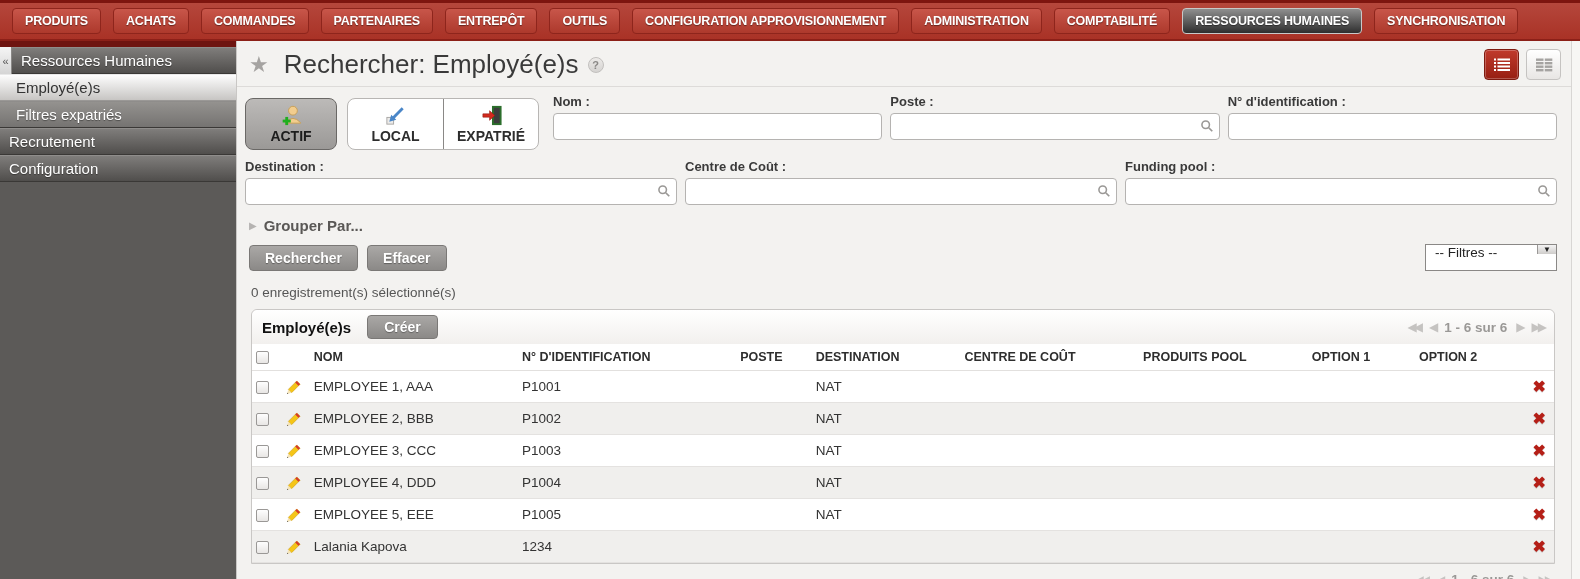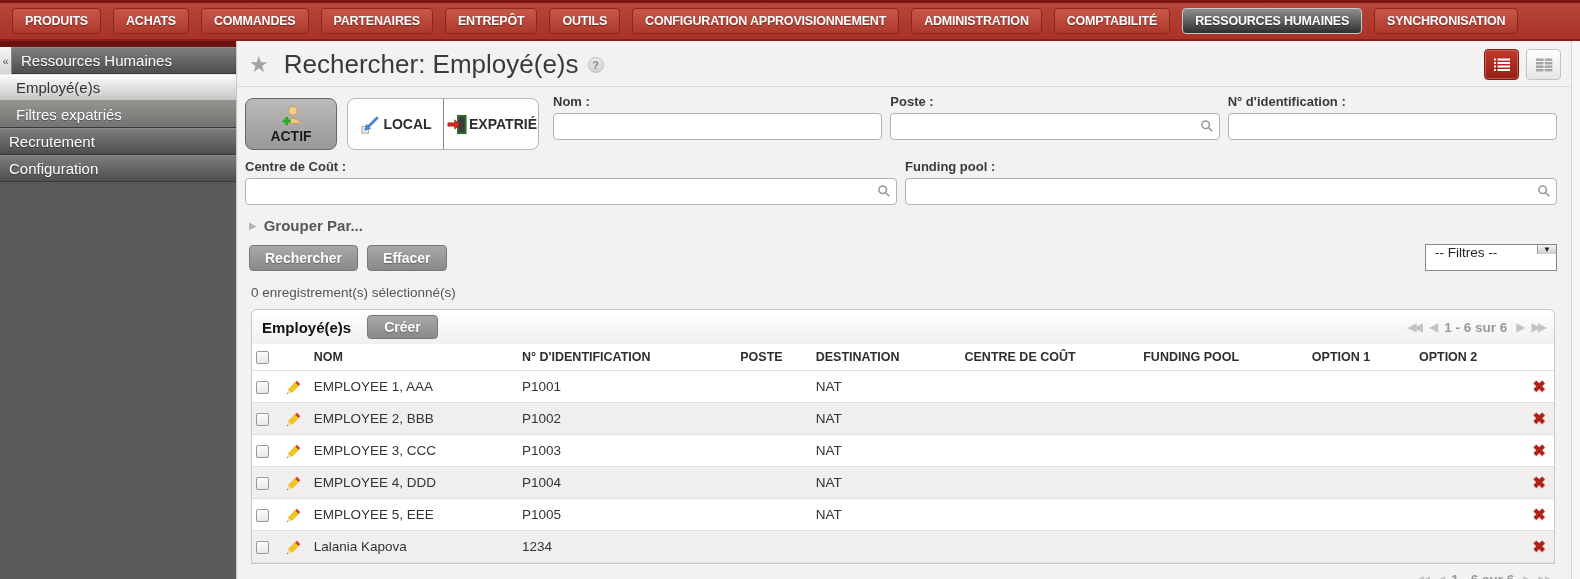--- a/index.html
+++ b/index.html
@@ -77,21 +77,21 @@
   .toggle-actif {
     width:92px; height:52px; border-radius:8px; cursor:pointer;
     background:linear-gradient(#bcbab8,#9b9997); border:1px solid #6a6866;
     display:flex; flex-direction:column; align-items:center; justify-content:center; gap:1px;
     font-weight:bold; font-size:14px; color:#1d1d1d;
   }
   .toggle-group {
     display:flex; height:52px; margin-top:0; border:1px solid #b8b6b4; border-radius:8px; background:#fff;
   }
   .toggle-cell {
-    width:95px; display:flex; flex-direction:row; align-items:center; justify-content:center; gap:1px;
+    width:95px; display:flex; flex-direction:column; align-items:center; justify-content:center; gap:1px;
     font-weight:bold; font-size:14px; color:#2d2d2d; cursor:pointer;
   }
   .toggle-cell + .toggle-cell { border-left:1px solid #8a8886; }
 
   .fields { flex:1; display:flex; gap:8px; margin-left:14px; }
   .fields.row2 { margin-left:0; margin-top:9px; }
   .field { flex:1; }
   .field-label { font-weight:bold; font-size:13px; color:#3a3a3a; margin-bottom:4px; }
   .input-wrap { position:relative; }
   .input-wrap input {
@@ -275,20 +275,30 @@
           <div class="field">
             <div class="field-label">N° d'identification :</div>
             <div class="input-wrap">
               <input type="text" value="" style="">
             </div>
           </div>
         </div>
       </div>
 
       <div class="fields row2">
+        <div class="field">
+          <div class="field-label">Destination :</div>
+          <div class="input-wrap">
+            <input type="text" value="" style="">
+            <svg class="search-icon" width="14" height="14" viewBox="0 0 16 16">
+                <circle cx="6.5" cy="6.5" r="4.3" fill="none" stroke="#9a9896" stroke-width="1.8"></circle>
+                <line x1="10" y1="10" x2="14" y2="14" stroke="#9a9896" stroke-width="2"></line>
+              </svg>
+          </div>
+        </div>
         <div class="field">
           <div class="field-label">Centre de Coût :</div>
           <div class="input-wrap">
             <input type="text" value="" style="">
             <svg class="search-icon" width="14" height="14" viewBox="0 0 16 16">
                 <circle cx="6.5" cy="6.5" r="4.3" fill="none" stroke="#9a9896" stroke-width="1.8"></circle>
                 <line x1="10" y1="10" x2="14" y2="14" stroke="#9a9896" stroke-width="2"></line>
               </svg>
           </div>
         </div>
@@ -349,21 +359,21 @@
           </colgroup>
           <thead>
             <tr>
               <th><span class="cb"></span></th>
               <th></th>
               <th>NOM</th>
               <th>N° D'IDENTIFICATION</th>
               <th>POSTE</th>
               <th>DESTINATION</th>
               <th>CENTRE DE COÛT</th>
-              <th>FUNDING POOL</th>
+              <th>PRODUITS POOL</th>
               <th>OPTION 1</th>
               <th>OPTION 2</th>
               <th></th>
             </tr>
           </thead>
           <tbody id="rows-body">
               <tr class="odd">
     <td><span class="cb"></span></td>
     <td>
       <svg class="pencil" width="15" height="15" viewBox="0 0 16 16">

